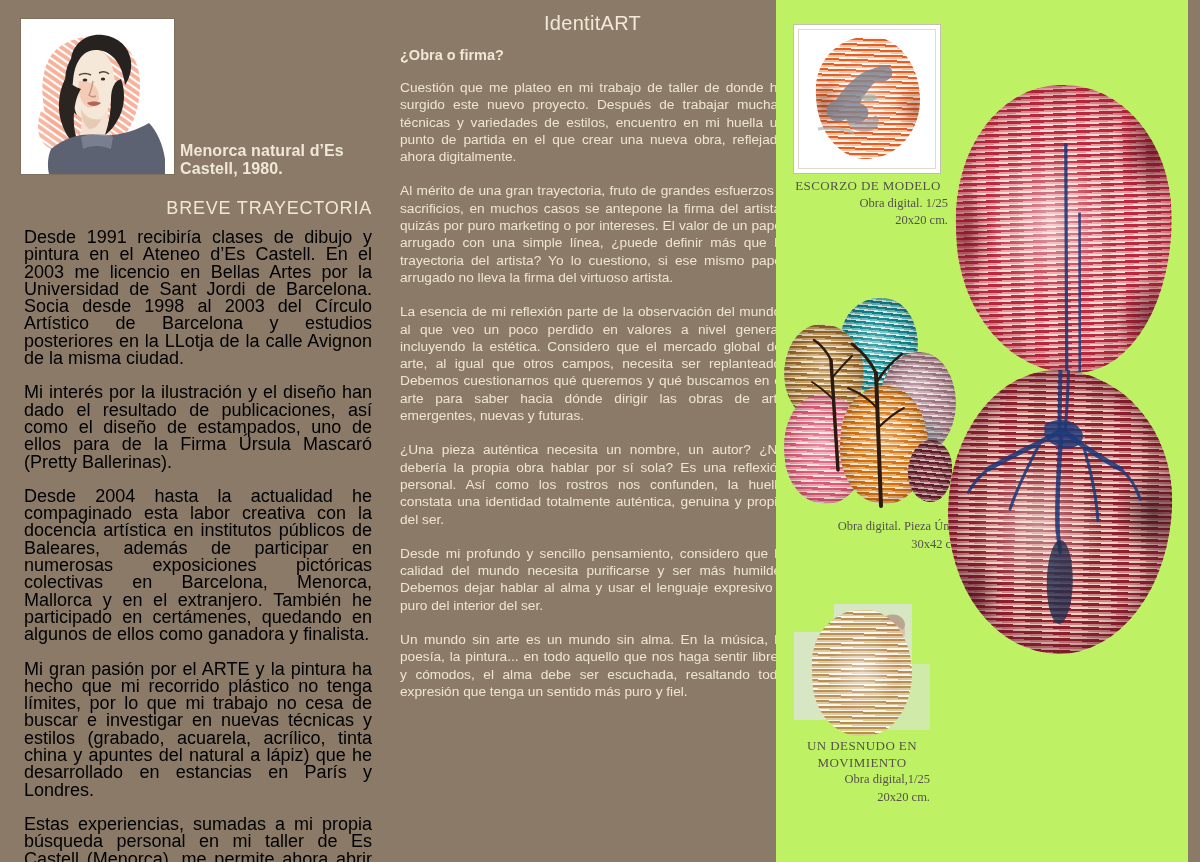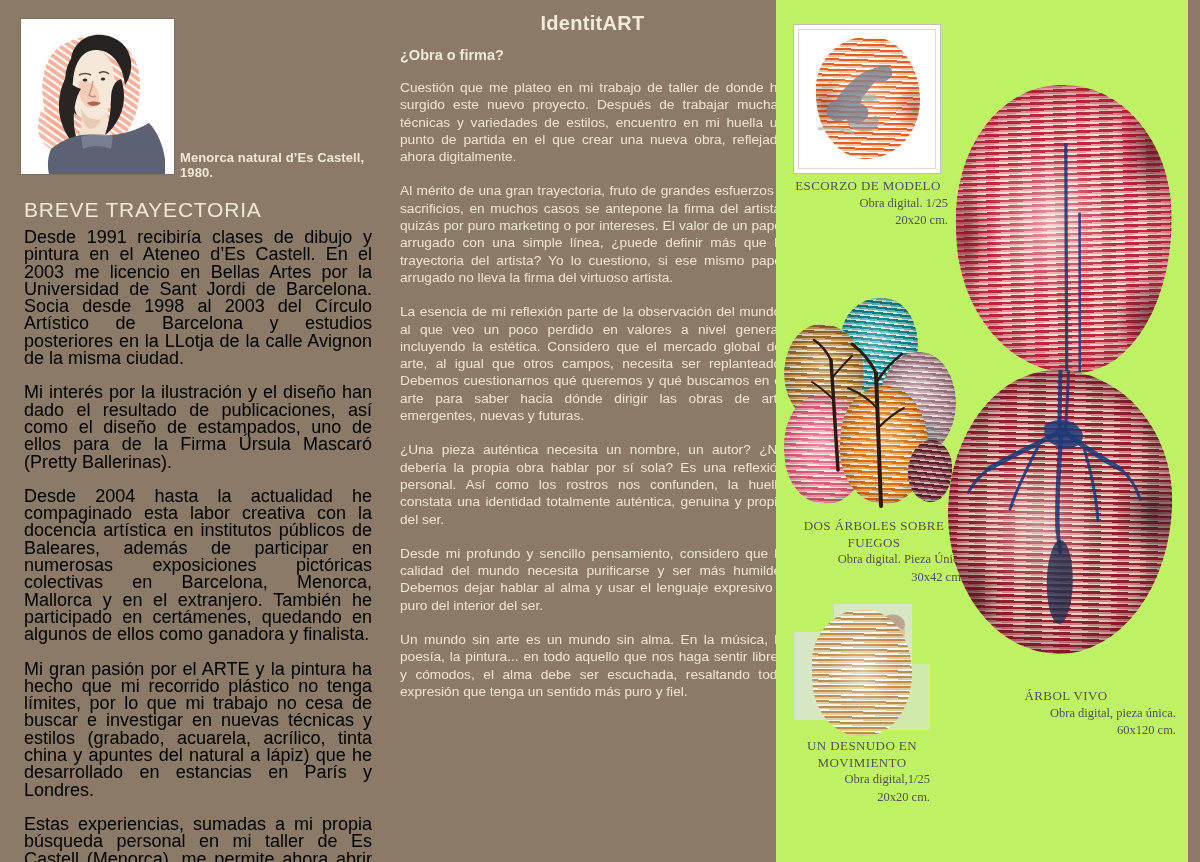--- a/index.html
+++ b/index.html
@@ -2,27 +2,27 @@
 <html><head>
 <meta charset="utf-8">
 <style>
   html,body{margin:0;padding:0;}
   body{width:1200px;height:862px;font-family:"Liberation Sans",sans-serif;}
   .page{position:relative;width:1200px;height:862px;background:#8a7a67;overflow:hidden;}
 
   
   .portrait-box{position:absolute;left:21px;top:19px;width:153px;height:155px;background:#fff;box-shadow:0 0 0 1px rgba(0,0,0,.08);}
   .portrait-box svg{display:block;}
-  .portrait-caption{position:absolute;left:180px;top:150px;width:195px;color:#f0e7d6;font-size:13px;font-weight:bold;letter-spacing:.1px;}
-  .left-heading{position:absolute;left:24px;top:198px;width:348px;text-align:left;color:#f0e7d6;font-size:21px;letter-spacing:.8px;}
+  .portrait-caption{position:absolute;left:180px;top:142px;width:195px;color:#f0e7d6;font-size:16px;font-weight:bold;letter-spacing:.1px;}
+  .left-heading{position:absolute;left:24px;top:198px;width:348px;text-align:right;color:#f0e7d6;font-size:18px;letter-spacing:.8px;}
   .left-text{position:absolute;left:24px;top:229px;width:348px;color:#000000;font-size:18px;line-height:17.3px;text-align:justify;}
   .left-text p,.mid-text p{margin:0 0 17px 0;}
 
   
-  .mid-title{position:absolute;left:400px;top:12px;width:385px;text-align:center;color:#f2e9d8;font-size:20px;font-weight:bold;letter-spacing:.3px;}
+  .mid-title{position:absolute;left:400px;top:12px;width:385px;text-align:center;color:#f2e9d8;font-size:20px;font-weight:normal;letter-spacing:.3px;}
   .mid-sub{position:absolute;left:400px;top:47px;color:#f0e7d6;font-size:14.5px;font-weight:bold;}
   .mid-text{position:absolute;left:400px;top:79px;width:385px;color:#efe5d3;font-size:13.7px;line-height:17.3px;text-align:justify;}
 
   
   .panel{position:absolute;left:776px;top:0;width:412px;height:862px;background:#bef264;}
 
   .art-caption{position:absolute;text-align:center;color:#55514a;font-family:"Liberation Serif",serif;}
   .art-caption .t{display:block;font-size:13px;letter-spacing:.4px;line-height:16.5px;}
   .art-caption .l{display:block;font-size:12.5px;line-height:17.5px;text-align:right;}
 
@@ -192,21 +192,20 @@
           <path d="M93,110 C84,100 74,94 64,90" stroke-width="2"></path>
           <path d="M94,130 C104,120 112,114 120,110" stroke-width="2"></path>
           <path d="M54,172 C52,140 50,105 47,62" stroke-width="3.5"></path>
           <path d="M47,62 C42,52 36,46 30,42" stroke-width="2.5"></path>
           <path d="M48,80 C56,70 62,64 68,58" stroke-width="2"></path>
           <path d="M48,100 C40,92 34,88 28,84" stroke-width="2"></path>
         </g>
       </svg>
     </div>
     <div class="art-caption" style="left:8px;top:518px;width:180px;">
-      <span class="t">DOS ÁRBOLES SOBRE FUEGOS</span>
       <span class="l">Obra digital. Pieza Única</span>
       <span class="l">30x42 cm.</span>
     </div>
 
     <div class="art3">
       <div class="sq sq1"></div>
       <div class="sq sq2"></div>
       <div class="sq sq3"></div>
       <svg width="136" height="138" viewBox="0 0 136 138" style="position:absolute;left:0;top:0;">
         <ellipse cx="98" cy="28" rx="13" ry="14" fill="#dcbfa6" opacity="0.9"></ellipse>
@@ -239,20 +238,15 @@
           <path d="M172,98 C182,106 188,116 192,128" stroke-width="3"></path>
           <path d="M112,62 C110,100 108,130 110,160" stroke-width="4.5"></path>
           <path d="M110,160 C111,170 112,176 113,182" stroke-width="4"></path>
           <path d="M90,75 C80,95 70,115 62,140" stroke-width="3"></path>
           <path d="M135,78 C142,100 148,122 150,150" stroke-width="3"></path>
         </g>
         <path d="M95,55 C105,48 122,48 130,58 C138,66 132,76 122,78 C112,80 100,74 95,66 Z" fill="#1d3a78" opacity="0.85"></path>
         <ellipse cx="113" cy="212" rx="13" ry="42" fill="#22304f" opacity="0.8"></ellipse>
       </svg>
     </div>
-    <div class="art-caption" style="left:180px;top:688px;width:220px;">
-      <span class="t">ÁRBOL VIVO</span>
-      <span class="l">Obra digital, pieza única.</span>
-      <span class="l">60x120 cm.</span>
-    </div>
 
   </div>
 </div>
 
 </body></html>

